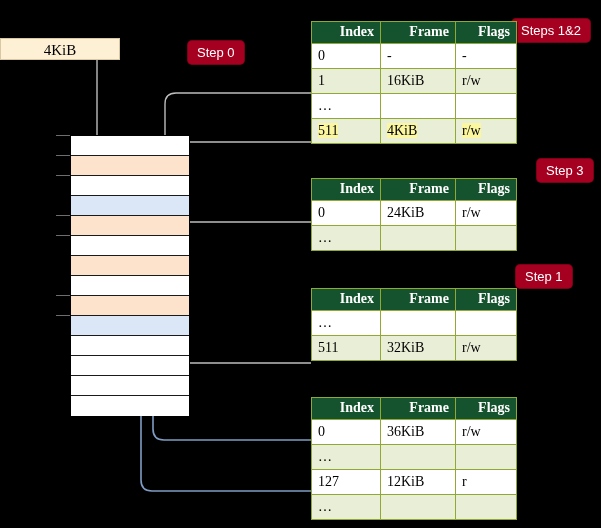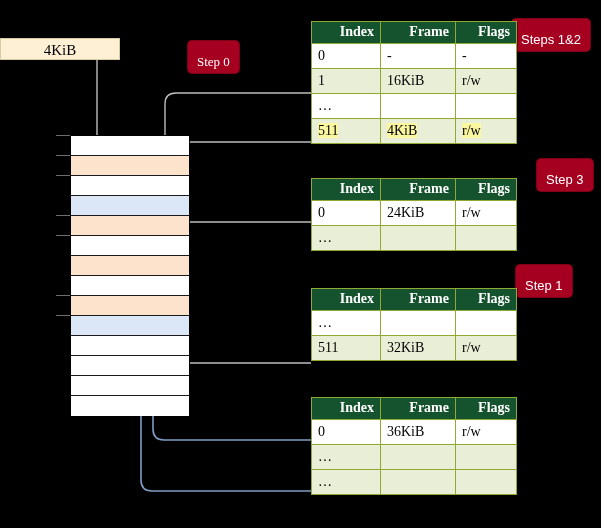--- a/index.html
+++ b/index.html
@@ -9,21 +9,21 @@
   
   .step-badge{
     position:absolute;
     background:#a60020;
     color:#ffffff;
     font-family:"Liberation Sans",sans-serif;
     font-size:13px;
     font-weight:normal;
     text-align:center;
     border-radius:4px;
-    padding:14px 9px 4px 9px;
+    padding:5px 9px 4px 9px;
     white-space:nowrap;
     box-shadow:0 0 0 1px #7d0018;
     line-height:14px;
   }
 
   
   .kib-box{
     position:absolute;
     left:0px; top:38px; width:120px; height:22px;
     background:#fdf0d5;
@@ -145,21 +145,21 @@
     <path d="M174,320 L179,309 L184,320 L179,317 Z" fill="#c9c9c9"></path>
     <path d="M135,227 L141,213 L147,227 L141,223 Z" fill="#4a6f9e"></path>
     <path d="M147,347 L153,333 L159,347 L153,343 Z" fill="#4a6f9e"></path>
   </g>
 </svg>
 
 <div class="kib-box">
   <span>4KiB</span>
 </div>
 
-<div class="step-badge" style="left:188px;top:41px;font-family:Liberation Serif, serif;">
+<div class="step-badge" style="left:188px;top:41px;">
   <span>Step 0</span>
 </div>
 <div class="step-badge" style="left:512px;top:19px;">
   <span>Steps 1&amp;2</span>
 </div>
 <div class="step-badge" style="left:537px;top:159px;">
   <span>Step 3</span>
 </div>
 <div class="step-badge" style="left:516px;top:265px;">
   <span>Step 1</span>
@@ -276,20 +276,25 @@
         <tr>
           <td class="c-index">0</td>
           <td class="c-frame">36KiB</td>
           <td class="c-flags">r/w</td>
         </tr>
         <tr class="alt">
           <td class="c-index">…</td>
           <td class="c-frame"></td>
           <td class="c-flags"></td>
         </tr>
+        <tr>
+          <td class="c-index">127</td>
+          <td class="c-frame">12KiB</td>
+          <td class="c-flags">r</td>
+        </tr>
         <tr class="alt">
           <td class="c-index">…</td>
           <td class="c-frame"></td>
           <td class="c-flags"></td>
         </tr>
       </tbody>
     </table>
   </div>
 
 </body></html>

